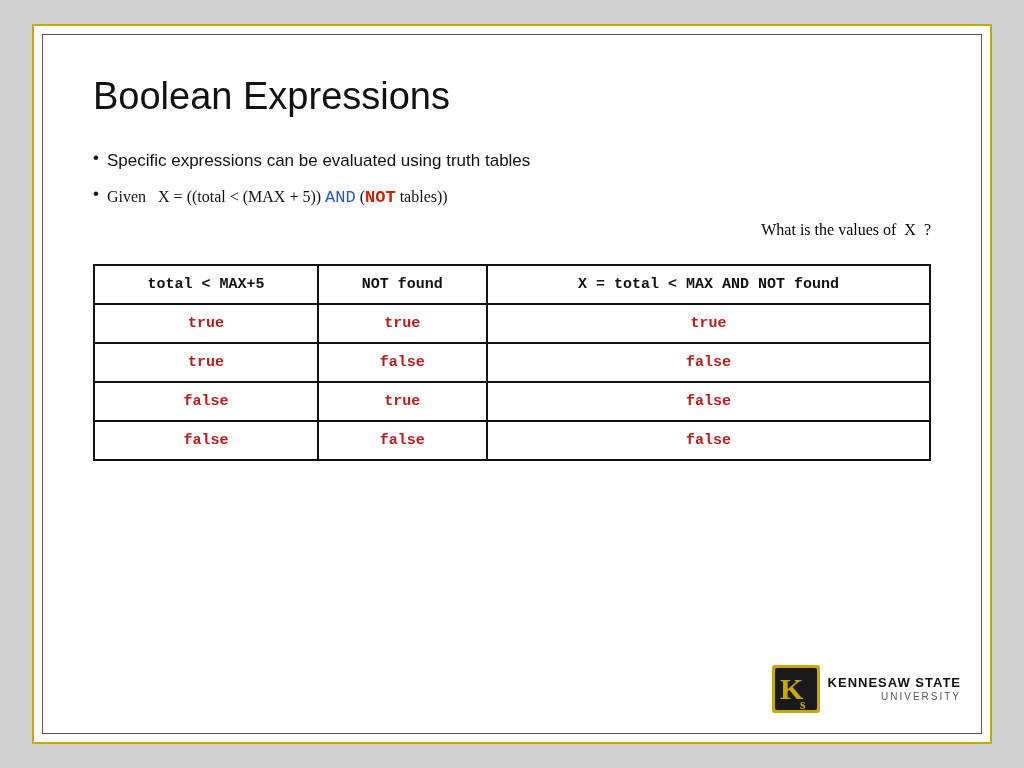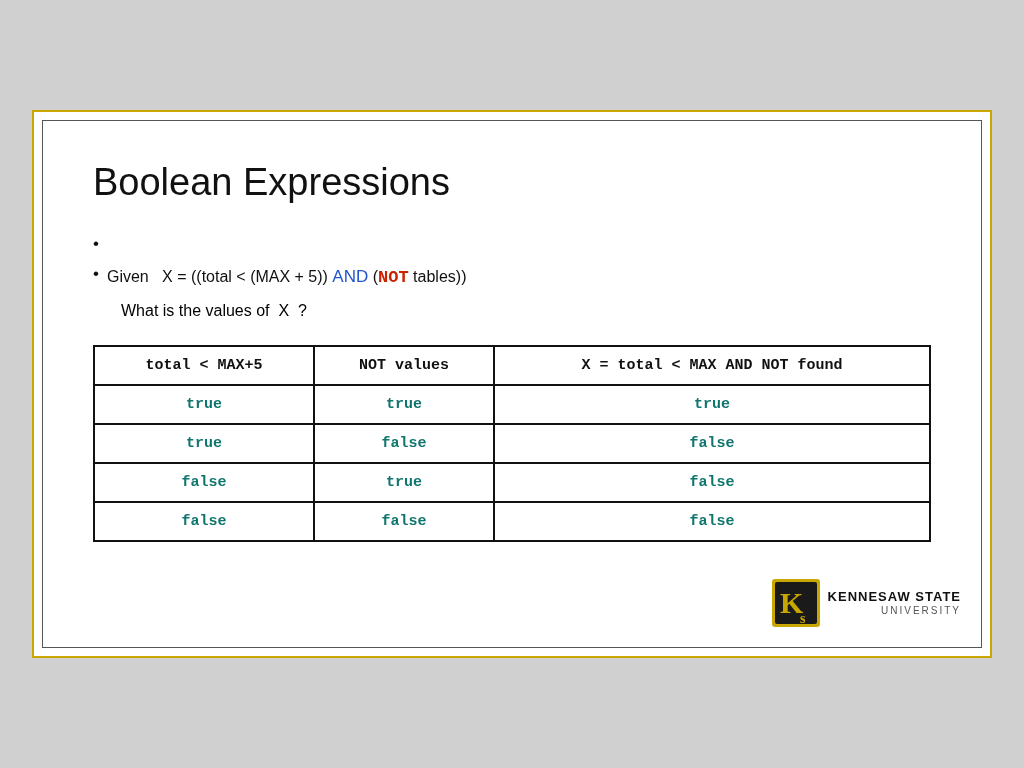--- a/index.html
+++ b/index.html
@@ -9,21 +9,21 @@
       display: flex;
       justify-content: center;
       align-items: center;
       width: 1024px;
       height: 768px;
       font-family: Arial, sans-serif;
     }
 
     .slide-outer {
       width: 960px;
-      height: 548px;
+      height: 720px;
       border: 2px solid #c8a800;
       background: white;
       position: relative;
       padding: 0;
     }
 
     .slide-inner {
       position: absolute;
       top: 8px;
       left: 8px;
@@ -59,39 +59,40 @@
       font-size: 17px;
       flex-shrink: 0;
     }
 
     .bullet-text {
       font-size: 17px;
       line-height: 1.5;
     }
 
     .mono {
-      font-family: Liberation Sans, sans-serif;
+      font-family: Liberation Serif, serif;
       font-size: 16px;
     }
 
     .keyword-and {
       color: #2255cc;
-      font-family: Liberation Sans, sans-serif;
+      font-family: Liberation Mono, monospace;
     }
 
     .keyword-not {
       color: #cc2200;
       font-family: 'Courier New', Courier, monospace;
       font-weight: bold;
     }
 
     .indent-line {
       margin-left: 28px;
       font-size: 17px;
       margin-top: 4px;
+      text-align: right;
     }
 
     .truth-table {
       border-collapse: collapse;
       width: 100%;
       margin-top: 20px;
       padding-left: 12px;
     }
 
     .truth-table th, .truth-table td {
@@ -103,21 +104,21 @@
       font-size: 15px;
     }
 
     .truth-table th {
       background: white;
       font-weight: bold;
       color: #111;
     }
 
     .truth-table td.green {
-      color: #0f766e;
+      color: #b91c1c;
     }
 
     .ksu-logo {
       position: absolute;
       bottom: 20px;
       right: 20px;
       display: flex;
       align-items: center;
       gap: 8px;
     }
@@ -150,39 +151,40 @@
 
 <div class="slide-outer">
   <div class="slide-inner">
 
     <h1 class="slide-title">Boolean Expressions</h1>
 
     <div class="bullet-section">
 
       <div class="bullet">
         <span class="bullet-dot">•</span>
+        <span class="bullet-text">Specific expressions can be evaluated using truth tables</span>
       </div>
 
       <div class="bullet">
         <span class="bullet-dot">•</span>
         <span class="bullet-text">
           <span class="mono">Given &nbsp; X = ((total &lt; (MAX + 5)) </span><span class="keyword-and">AND</span><span class="mono"> (</span><span class="keyword-not">NOT</span><span class="mono"> tables))</span>
         </span>
       </div>
 
       <div class="indent-line">
         <span class="mono">What is the values of &nbsp;X &nbsp;?</span>
       </div>
     </div>
 
     <table class="truth-table">
       <thead>
         <tr>
           <th>total &lt; MAX+5</th>
-          <th>NOT values</th>
+          <th>NOT found</th>
           <th>X = total &lt; MAX AND NOT found</th>
         </tr>
       </thead>
       <tbody>
         <tr>
           <td class="green">true</td>
           <td class="green">true</td>
           <td class="green">true</td>
         </tr>
         <tr>

